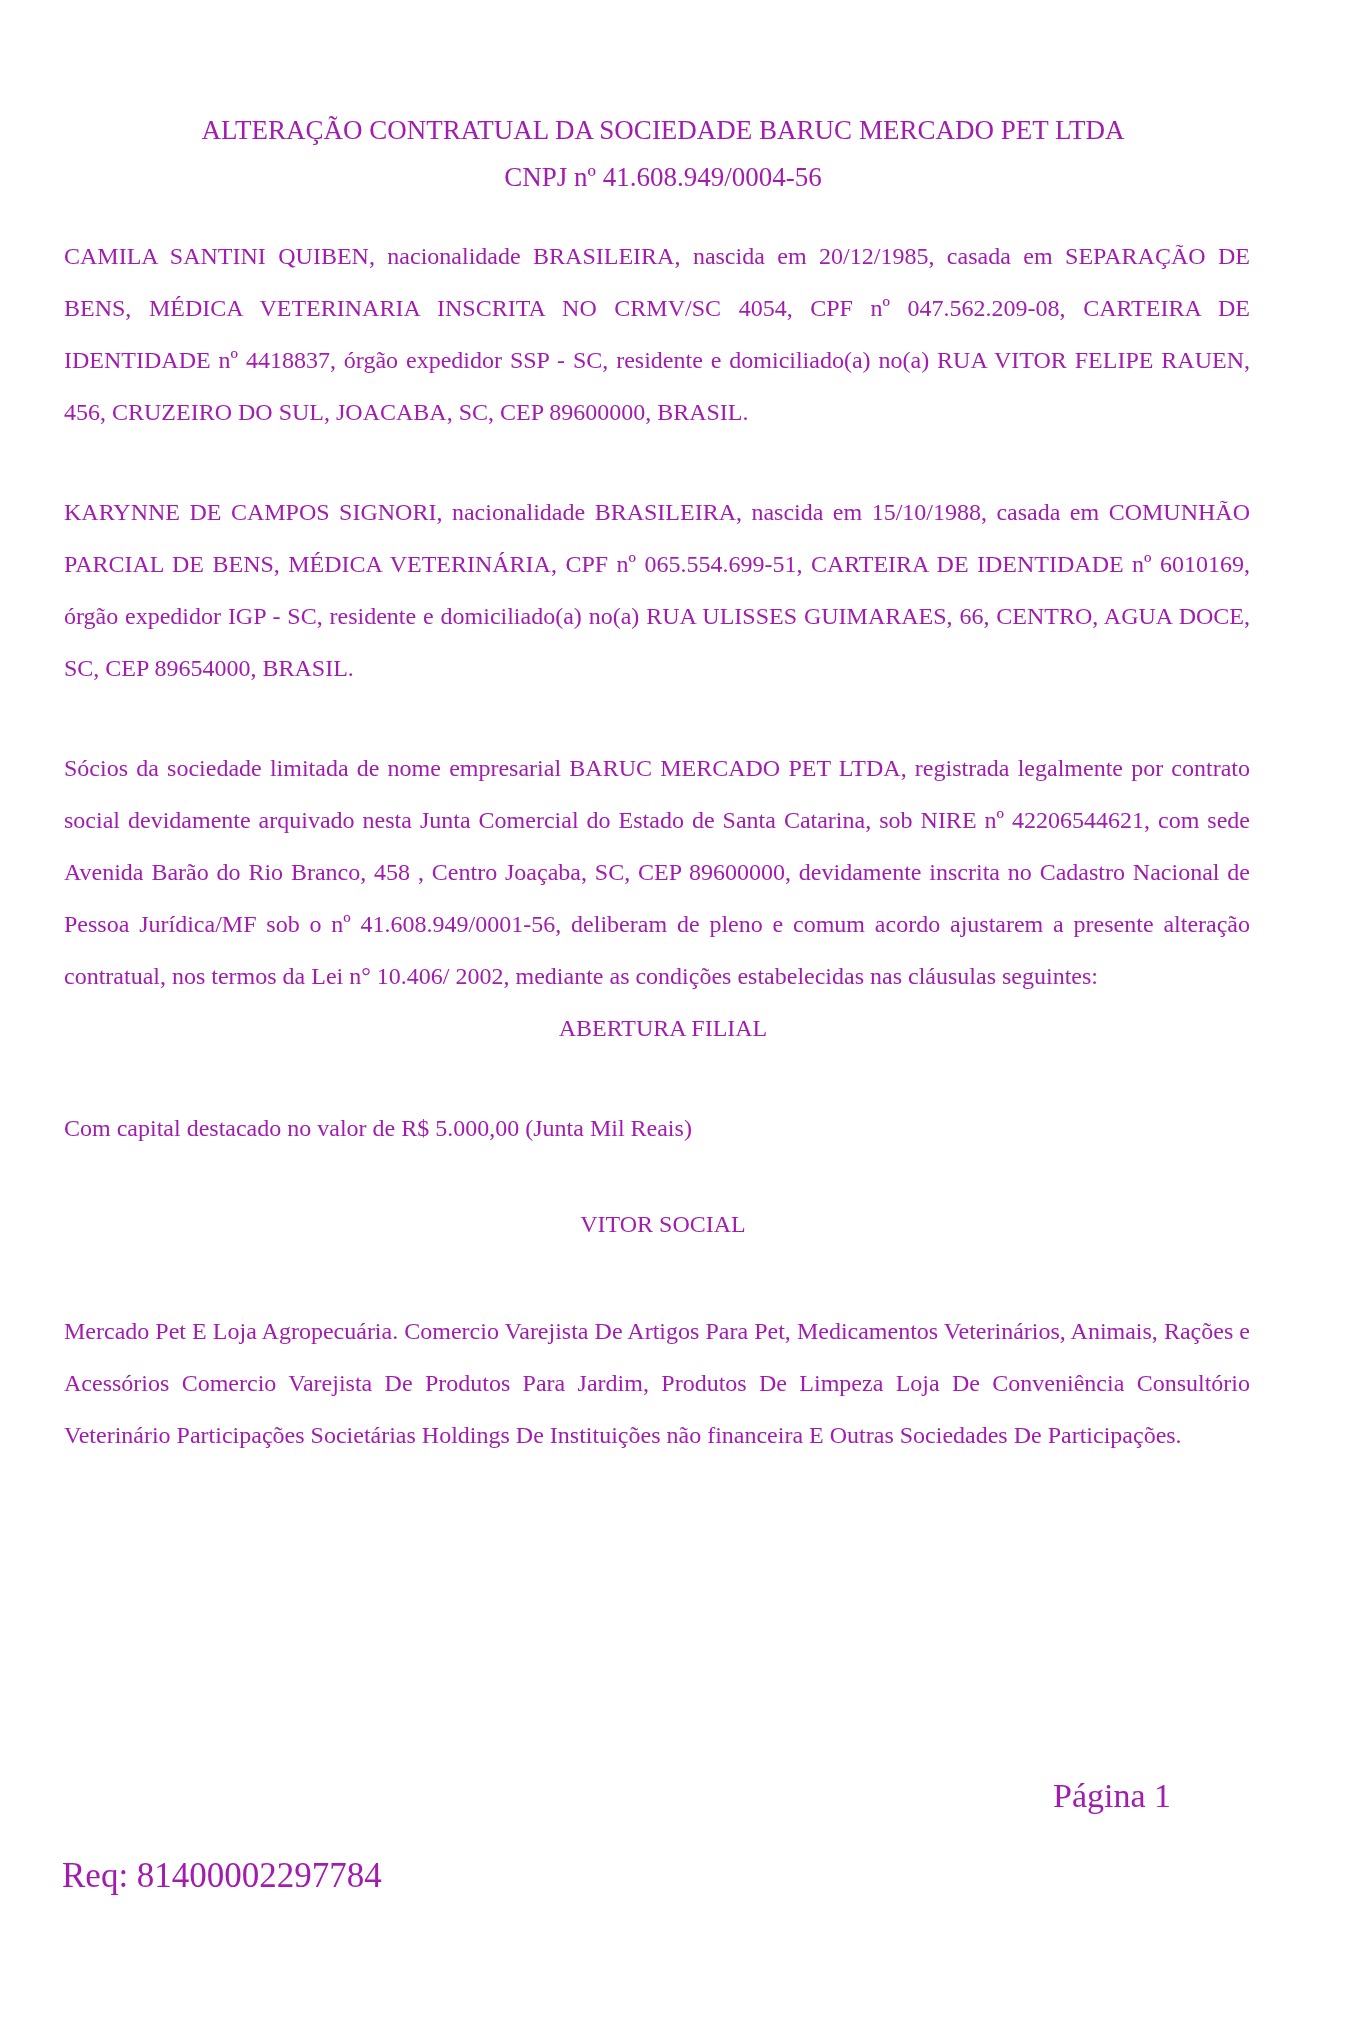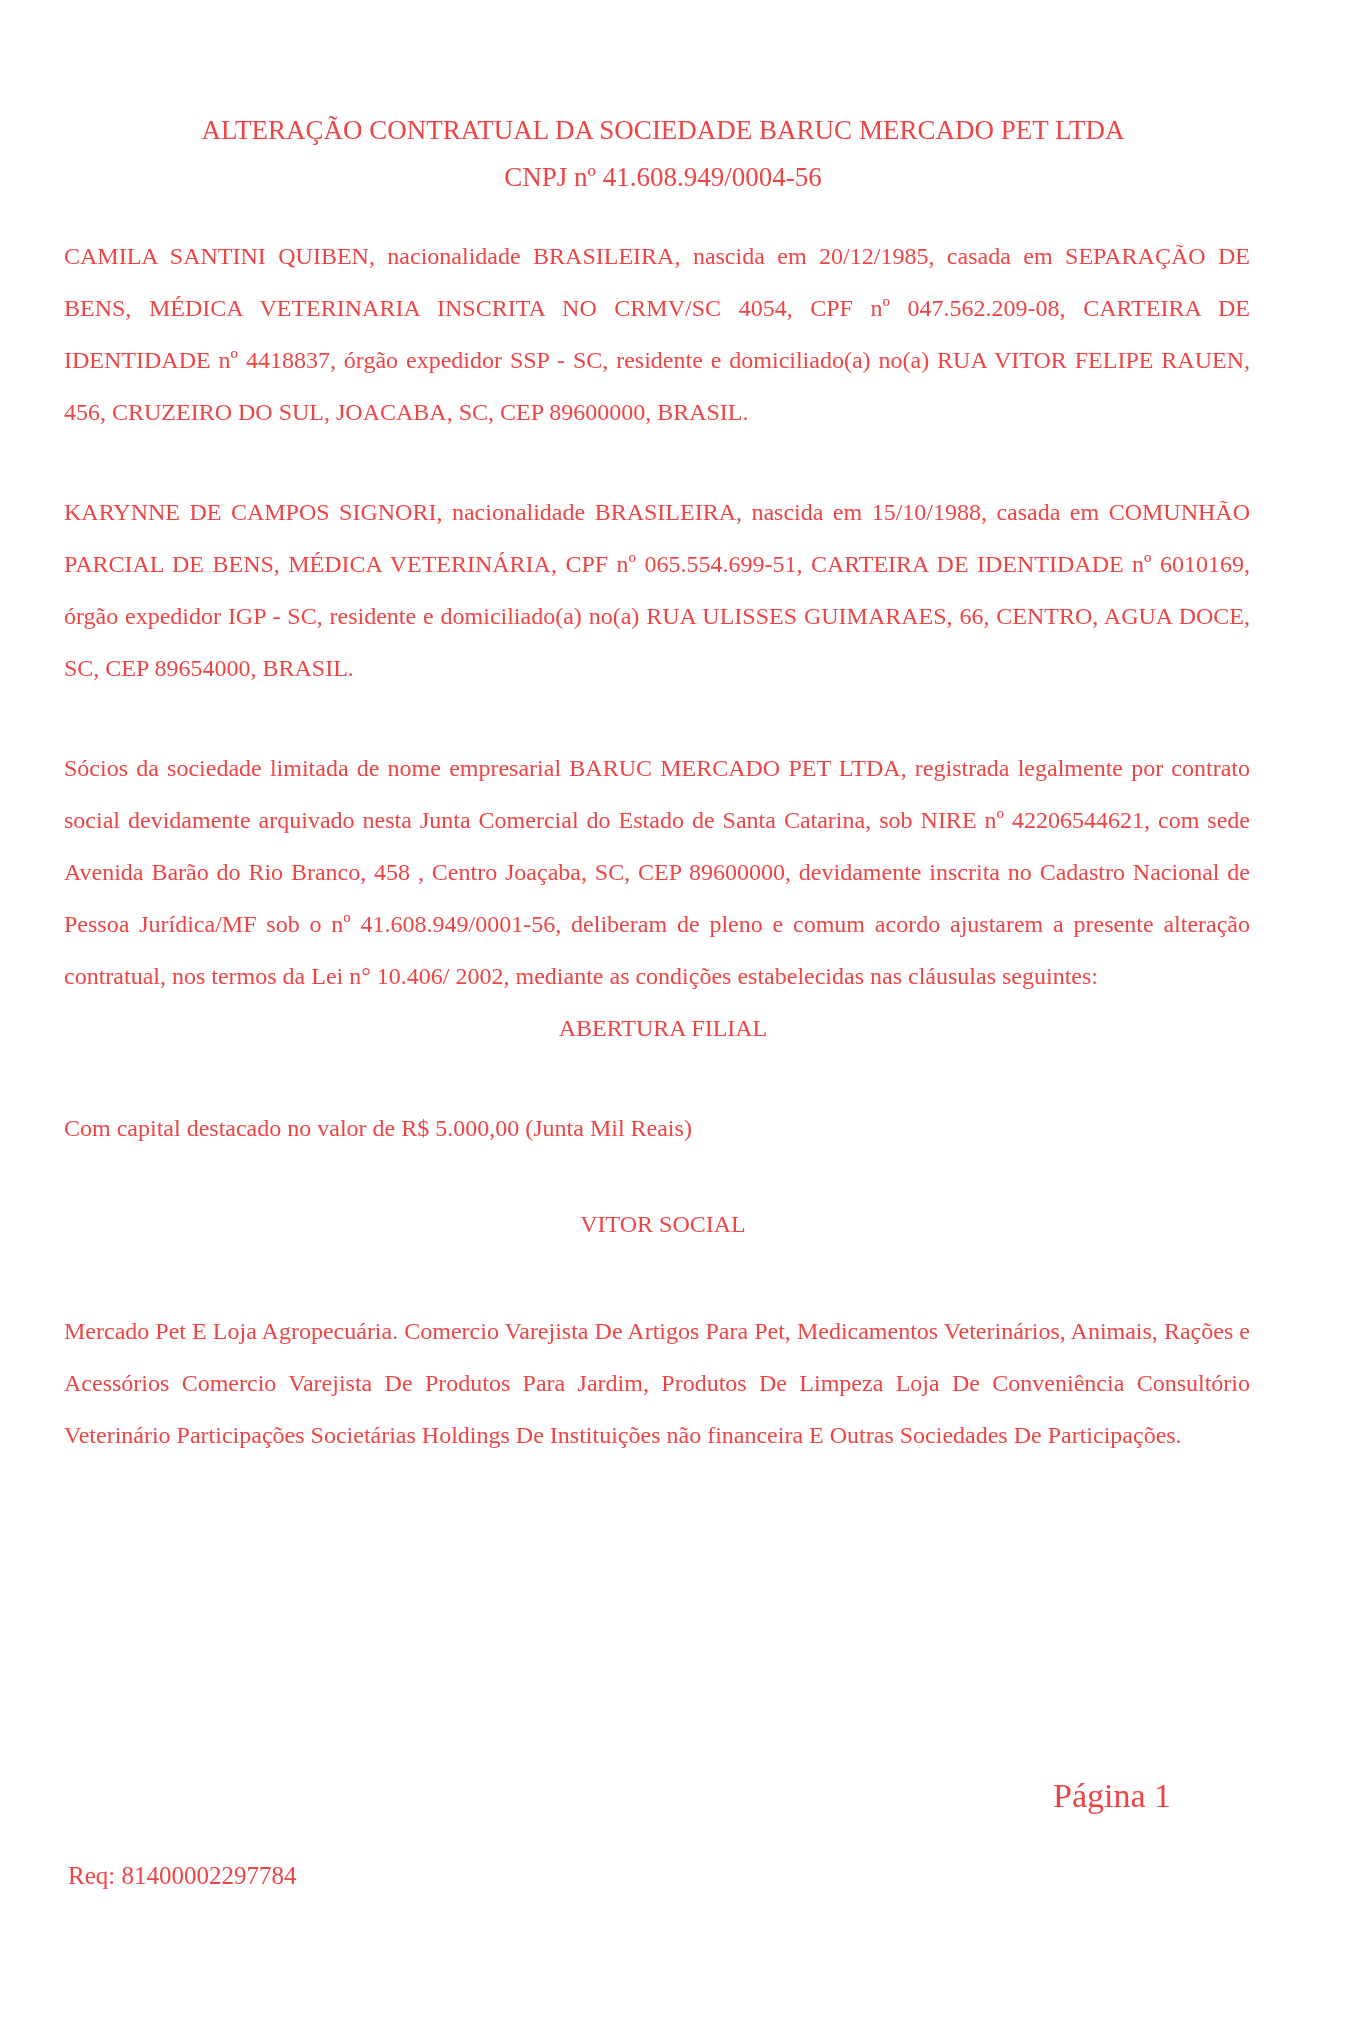--- a/index.html
+++ b/index.html
@@ -5,21 +5,21 @@
   html, body {
     margin: 0;
     padding: 0;
     background: #ffffff;
   }
   .page {
     position: relative;
     width: 1350px;
     height: 2044px;
     background: #ffffff;
-    color: #ef4444;
+    color: #a21caf;
     font-family: "Liberation Serif", "DejaVu Serif", serif;
     overflow: hidden;
   }
   .content {
     position: absolute;
     left: 64px;
     top: 0;
     width: 1198px;
     font-size: 24px;
     line-height: 52px;
@@ -51,23 +51,23 @@
   }
   .capital-line {
     margin: 0 0 44px 0;
     text-align: left;
   }
   .clause-label {
     font-weight: bold;
   }
   .footer-req {
     position: absolute;
-    left: 68px;
+    left: 62px;
     top: 1858px;
-    font-size: 25px;
+    font-size: 35px;
     line-height: 36px;
   }
   .footer-page {
     position: absolute;
     left: 1053px;
     top: 1778px;
     font-size: 34px;
     line-height: 36px;
   }
 </style>

